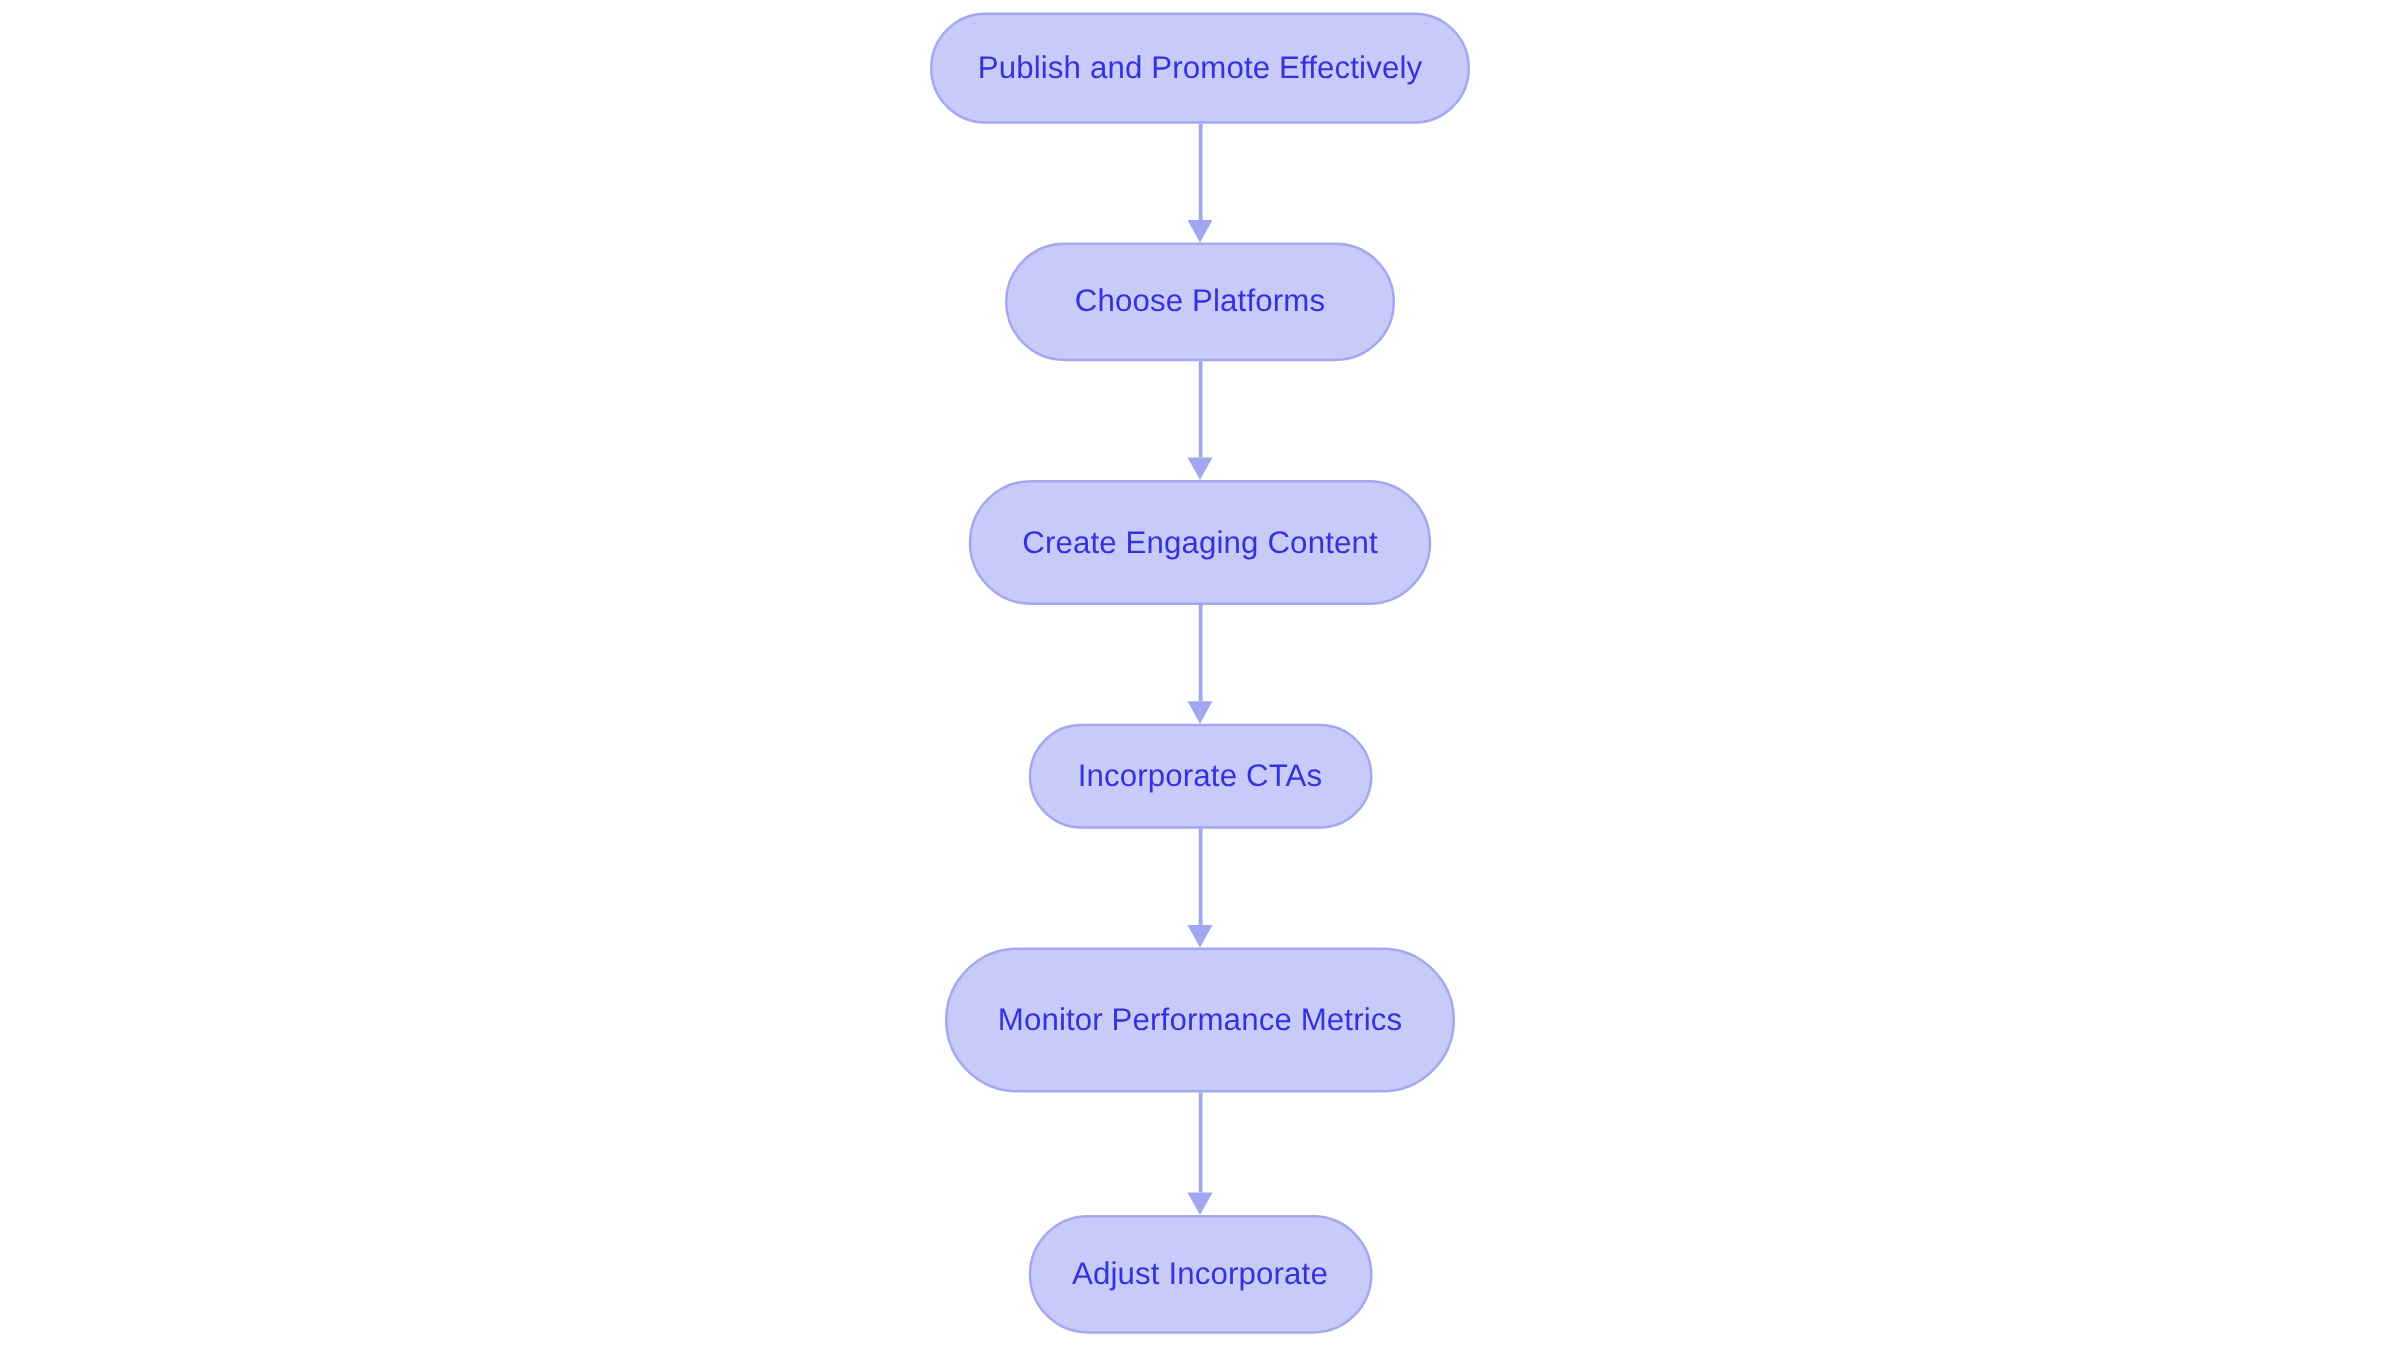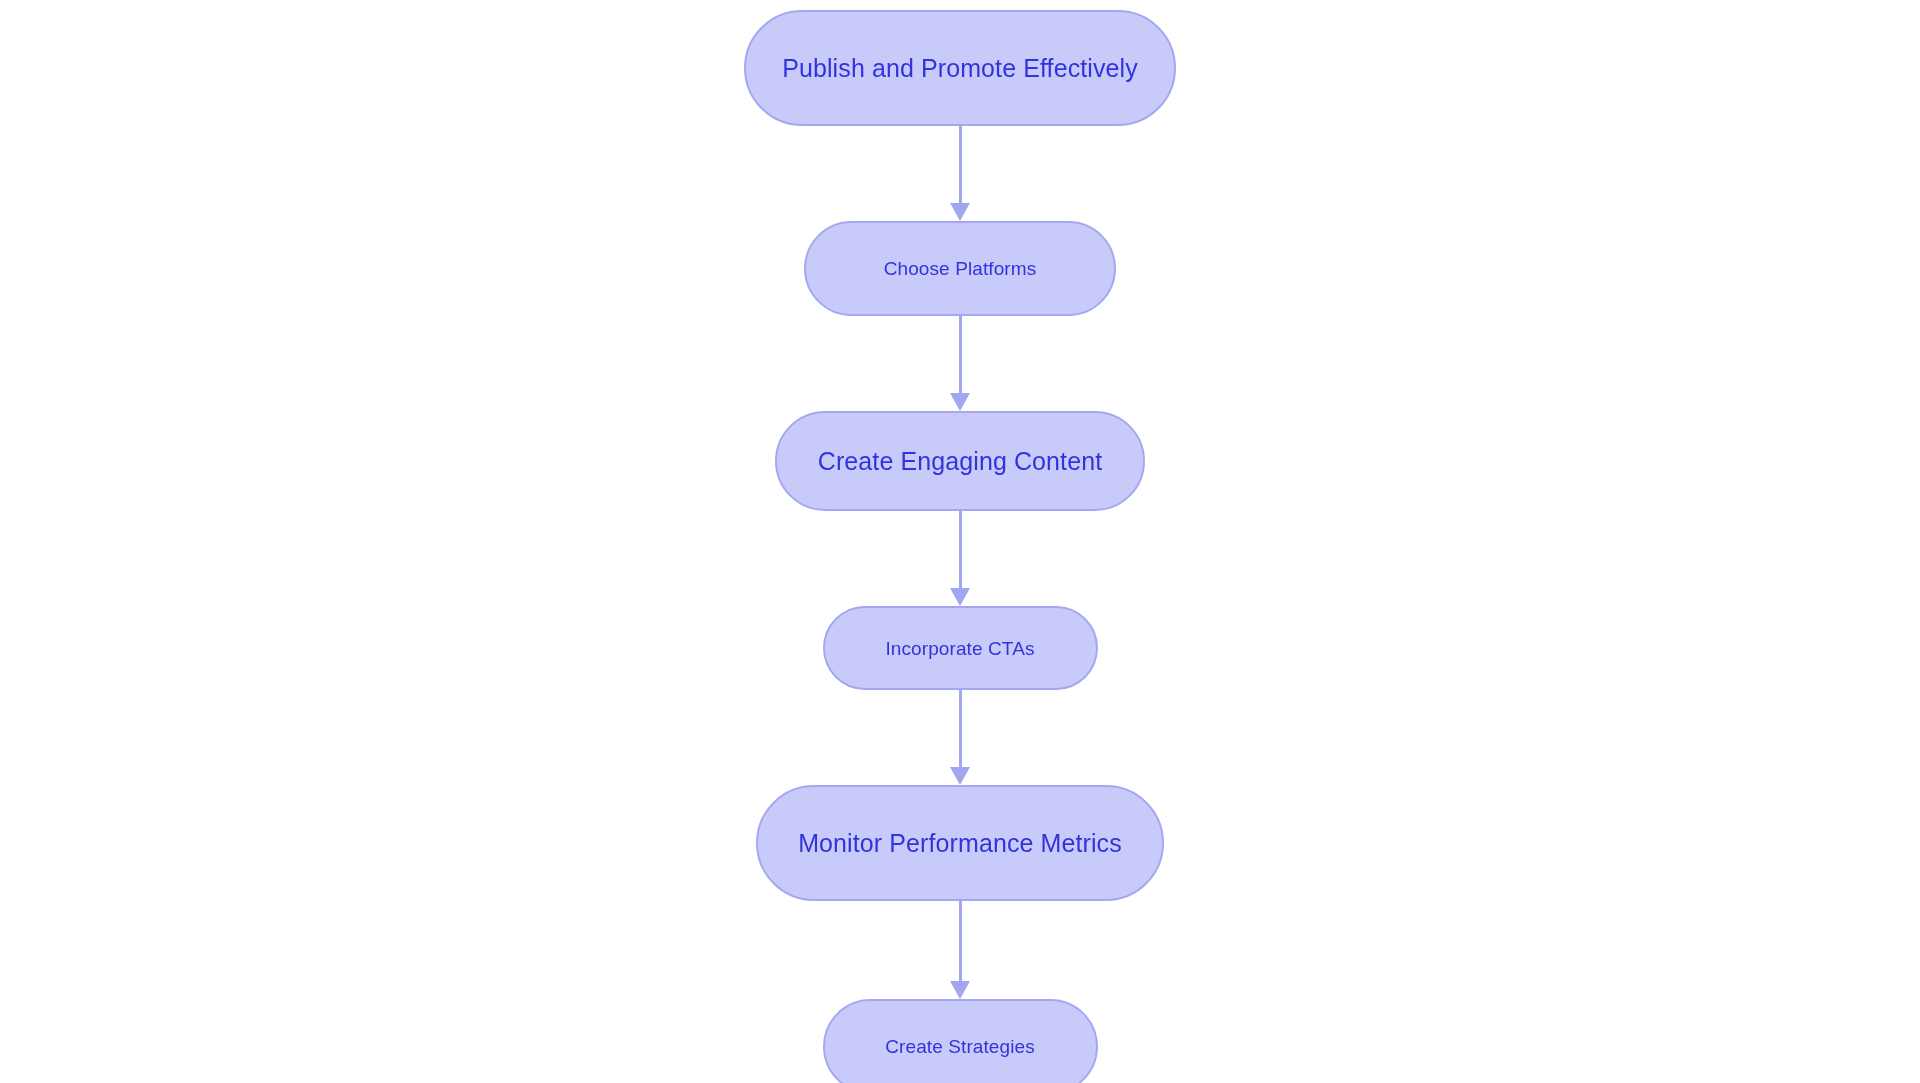--- a/index.html
+++ b/index.html
@@ -42,30 +42,30 @@
     background: #c8cbfa;
     border: 2px solid #a3a8f0;
     border-radius: 999px;
     color: #3333dd;
     white-space: nowrap;
     flex: 0 0 auto;
   }
 
   .flow-node-label {
     font-family: "Liberation Sans", "DejaVu Sans", sans-serif;
-    font-size: 19px;
+    font-size: 25px;
     font-weight: 400;
     line-height: 1;
     color: #3333dd;
     letter-spacing: 0.1px;
     padding: 0 10px;
   }
 
   
-  .node-1 { width: 432px; height: 116px; margin-top: 10px; }
+  .node-1 { width: 432px; height: 89px; margin-top: 10px; }
   .node-2 { width: 312px; height: 95px; }
   .node-3 { width: 370px; height: 100px; }
   .node-4 { width: 275px; height: 84px; }
   .node-5 { width: 408px; height: 116px; }
   .node-6 { width: 275px; height: 95px; }
 
   .node-1 .flow-node-label,
   .node-3 .flow-node-label,
   .node-5 .flow-node-label { font-size: 25px; }
 
@@ -144,17 +144,17 @@
     <div class="flow-node node-5">
       <span class="flow-node-label">Monitor Performance Metrics</span>
     </div>
 
     <div class="flow-connector connector-5">
       <div class="connector-line"></div>
       <div class="connector-arrowhead"></div>
     </div>
 
     <div class="flow-node node-6">
-      <span class="flow-node-label">Create Strategies</span>
+      <span class="flow-node-label">Adjust Incorporate</span>
     </div>
 
   </div>
 </div>
 
 </body></html>

